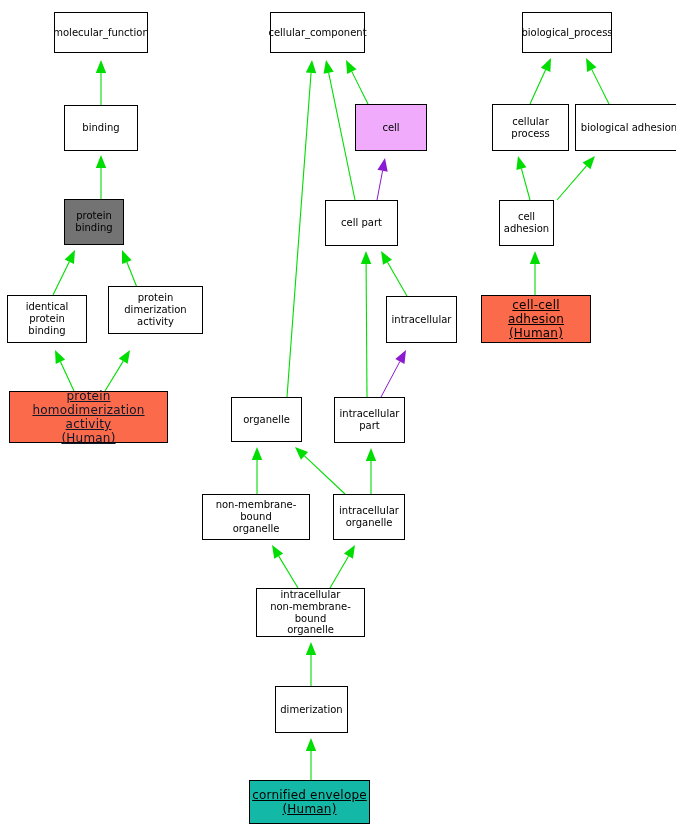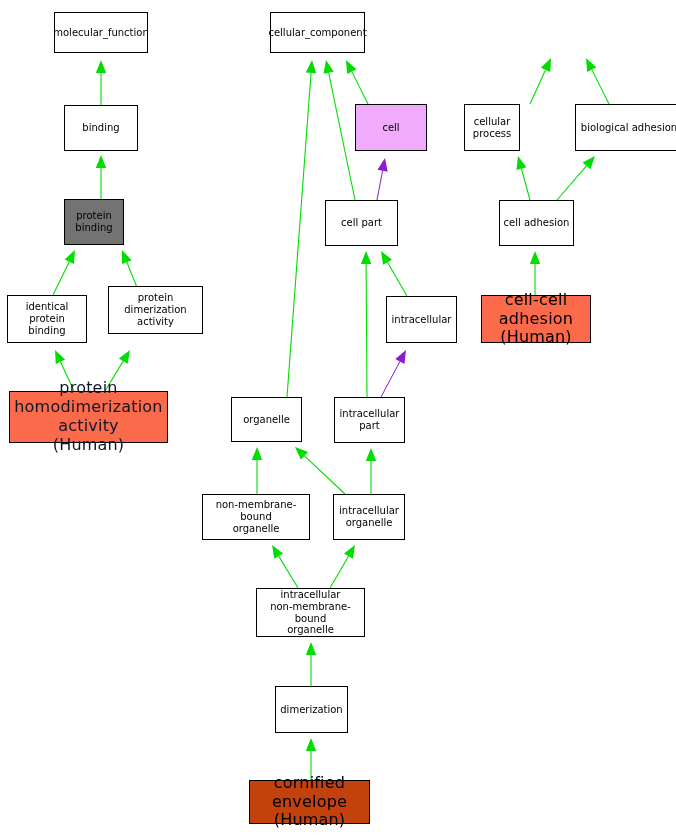--- a/index.html
+++ b/index.html
@@ -42,22 +42,23 @@
   }
   .node .lbl {
     display: block;
     white-space: pre-line;
     padding: 0 2px;
   }
   .node.term {
     font-size: 10px;
   }
   .node.gene {
-    font-size: 16px;
+    font-size: 12px;
     letter-spacing: 0.2px;
+    text-decoration: underline;
   }
 </style>
 </head>
 <body>
 
 <div id="graph">
   <svg id="edges" viewBox="0 0 676 836" width="676" height="836" xmlns="http://www.w3.org/2000/svg">
       <g>
         <line x1="101" y1="105" x2="101" y2="73" stroke="#00dd00" stroke-width="1.1"></line>
         <polygon points="101,60 106.2,73 95.8,73" fill="#00dd00"></polygon>
@@ -209,30 +210,33 @@
 organelle</span>
     </div>
     <div class="node term" style="left: 256px; top: 588px; width: 109px; height: 49px; background: rgb(255, 255, 255); border-color: rgb(0, 0, 0); color: rgb(0, 0, 0);">
       <span class="lbl">intracellular
 non-membrane-bound
 organelle</span>
     </div>
     <div class="node term" style="left: 275px; top: 686px; width: 73px; height: 47px; background: rgb(255, 255, 255); border-color: rgb(0, 0, 0); color: rgb(0, 0, 0);">
       <span class="lbl">dimerization</span>
     </div>
-    <div class="node gene" style="left: 249px; top: 780px; width: 121px; height: 44px; background: #c2410c; border-color: rgb(0, 0, 0); color: rgb(0, 0, 0);">
+    <div class="node gene" style="left: 249px; top: 780px; width: 121px; height: 44px; background: #14b8a6; border-color: rgb(0, 0, 0); color: rgb(0, 0, 0);">
       <span class="lbl">cornified envelope
 (Human)</span>
     </div>
-    <div class="node term" style="left: 464px; top: 104px; width: 56px; height: 47px; background: rgb(255, 255, 255); border-color: rgb(0, 0, 0); color: rgb(0, 0, 0);">
+    <div class="node term" style="left: 522px; top: 12px; width: 90px; height: 41px; background: rgb(255, 255, 255); border-color: rgb(0, 0, 0); color: rgb(0, 0, 0);">
+      <span class="lbl">biological_process</span>
+    </div>
+    <div class="node term" style="left: 492px; top: 104px; width: 77px; height: 47px; background: rgb(255, 255, 255); border-color: rgb(0, 0, 0); color: rgb(0, 0, 0);">
       <span class="lbl">cellular process</span>
     </div>
     <div class="node term" style="left: 575px; top: 104px; width: 108px; height: 47px; background: rgb(255, 255, 255); border-color: rgb(0, 0, 0); color: rgb(0, 0, 0);">
       <span class="lbl">biological adhesion</span>
     </div>
-    <div class="node term" style="left: 499px; top: 200px; width: 75px; height: 46px; background: rgb(255, 255, 255); border-color: rgb(0, 0, 0); color: rgb(0, 0, 0);">
+    <div class="node term" style="left: 499px; top: 200px; width: 55px; height: 46px; background: rgb(255, 255, 255); border-color: rgb(0, 0, 0); color: rgb(0, 0, 0);">
       <span class="lbl">cell adhesion</span>
     </div>
     <div class="node gene" style="left: 481px; top: 295px; width: 110px; height: 48px; background: rgb(251, 106, 74); border-color: rgb(0, 0, 0); color: rgb(0, 0, 0);">
       <span class="lbl">cell-cell adhesion
 (Human)</span>
     </div>
   </div>
 
 </body></html>

